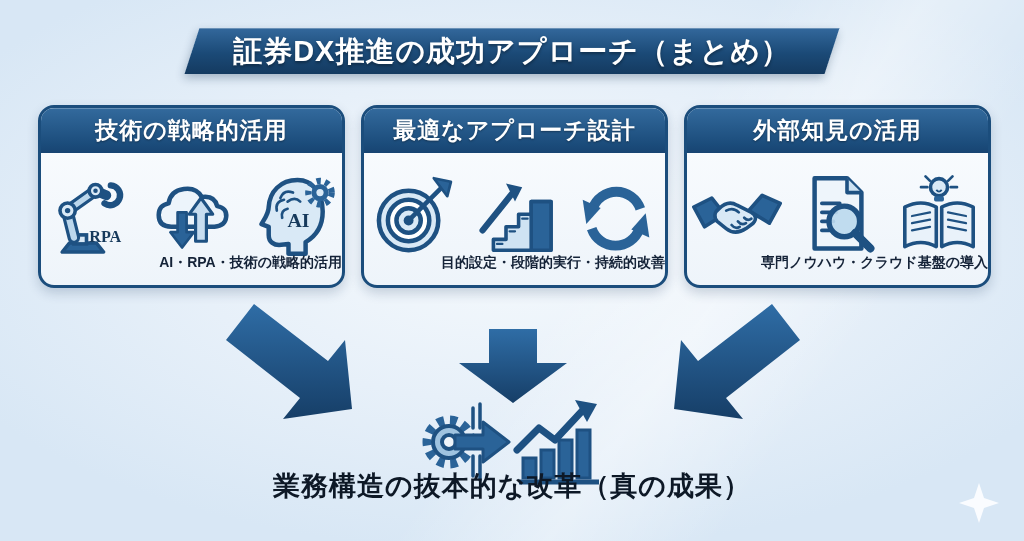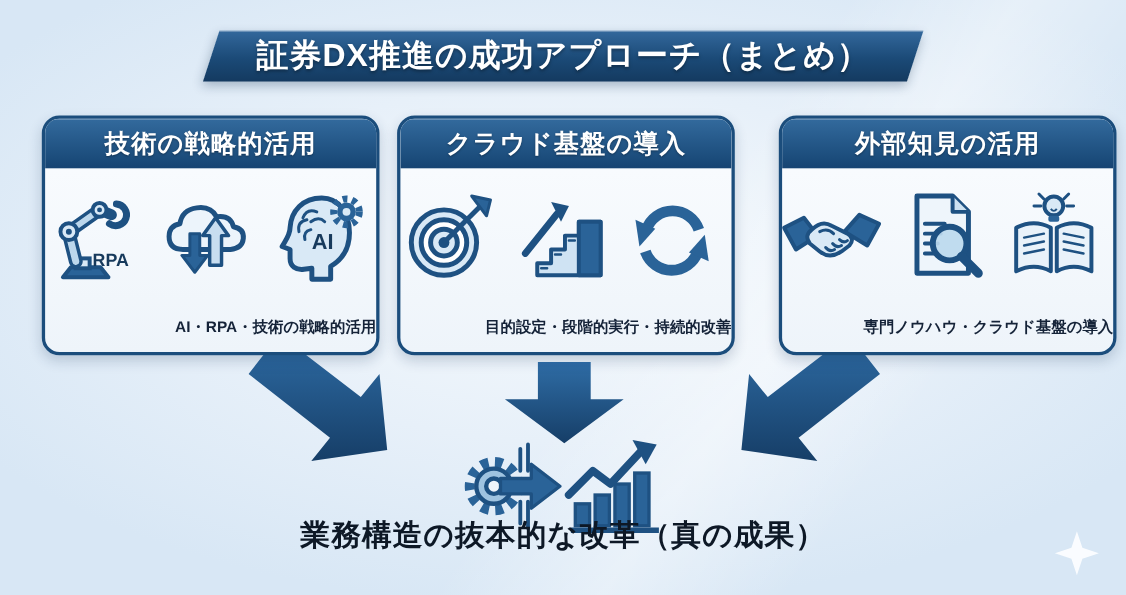--- a/index.html
+++ b/index.html
@@ -19,37 +19,37 @@
     z-index:5;
   }
   .banner-text{
     transform:skewX(18deg);
     display:block;width:100%;height:46px;line-height:47px;text-align:center;
     color:#ffffff;font-size:29px;font-weight:bold;letter-spacing:1px;
     text-shadow:0 2px 3px rgba(0,0,0,.35);
   }
   
   .card{
-    position:absolute;top:105px;width:307px;height:218px;box-sizing:border-box;
+    position:absolute;top:105px;width:307px;height:183px;box-sizing:border-box;
     background:linear-gradient(180deg,#fbfdff 0%,#eef4fa 100%);
     border:3px solid #1b4d7c;border-radius:16px;overflow:hidden;
     box-shadow:0 5px 12px rgba(20,50,90,.20);
     z-index:3;
   }
-  .card1{left:38px;} .card2{left:361px;} .card3{left:708px;}
+  .card1{left:38px;} .card2{left:361px;} .card3{left:684px;}
   .card-header{
     height:45px;line-height:45px;text-align:center;
     background:linear-gradient(180deg,#336a9d 0%,#1b4c7b 80%,#174472 100%);
     color:#ffffff;font-size:23px;font-weight:bold;letter-spacing:1px;
     text-shadow:0 1px 2px rgba(0,0,0,.35);
     box-shadow:inset 0 1px 0 rgba(255,255,255,.25);
   }
   .icon-row{
-    display:flex;align-items:center;gap:11px;
-    height:118px;margin-top:4px;
+    display:flex;justify-content:center;align-items:center;gap:11px;
+    height:118px;margin-top:4px;font-family:Liberation Serif, serif;
   }
   .icon-row svg{width:90px;height:90px;display:block;}
   .card-caption{
     position:absolute;left:0;right:0;bottom:13px;text-align:right;
     color:#152338;font-size:14px;font-weight:bold;letter-spacing:0px;
   }
   
   #arrows{position:absolute;left:0;top:0;z-index:1;}
   
   #result-icon{position:absolute;left:415px;top:394px;z-index:2;}
@@ -109,21 +109,21 @@
         <circle cx="80" cy="24" r="13" fill="none" stroke="#2a6398" stroke-width="7" stroke-dasharray="4.8 4.7"></circle>
         <circle cx="80" cy="24" r="9.5" fill="#2a6398"></circle>
         <circle cx="80" cy="24" r="4" fill="#d9e9f6"></circle>
         <text x="56" y="62" text-anchor="middle" font-size="22" font-weight="bold" fill="#173a5c">AI</text>
       </svg>
     </div>
     <div class="card-caption">AI・RPA・技術の戦略的活用</div>
   </div>
 
   <div class="card card2">
-    <div class="card-header">クラウド基盤の導入</div>
+    <div class="card-header">最適なアプローチ設計</div>
     <div class="icon-row">
       <svg viewBox="0 0 100 100">
         <circle cx="44" cy="55" r="33" fill="#d9e9f6" stroke="#1e5182" stroke-width="5"></circle>
         <circle cx="44" cy="55" r="23" fill="#ffffff" stroke="#1e5182" stroke-width="5"></circle>
         <circle cx="44" cy="55" r="13.5" fill="#d9e9f6" stroke="#1e5182" stroke-width="5"></circle>
         <circle cx="44" cy="55" r="5.5" fill="#1e5182"></circle>
         <line x1="45" y1="54" x2="82" y2="17" stroke="#1e5182" stroke-width="5" stroke-linecap="round"></line>
         <polygon points="72,8 91,12 87,28" fill="#2a6398" stroke="#1e5182" stroke-width="3" stroke-linejoin="round"></polygon>
       </svg>
       <svg viewBox="0 0 100 100">

